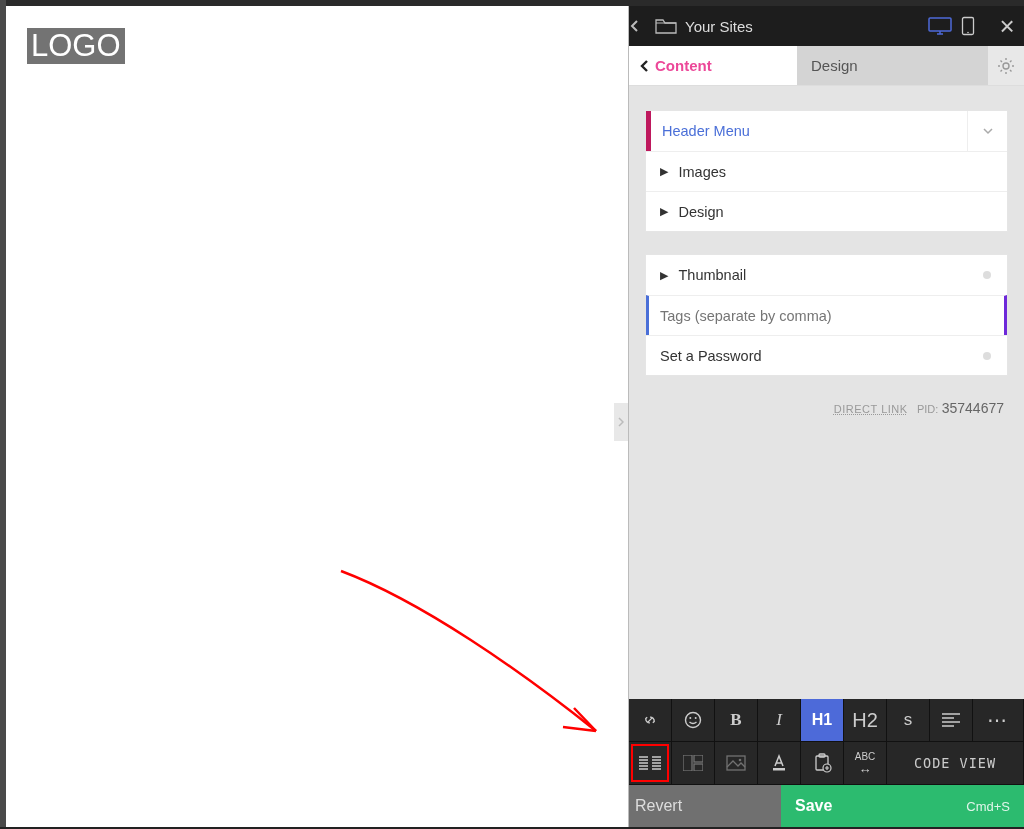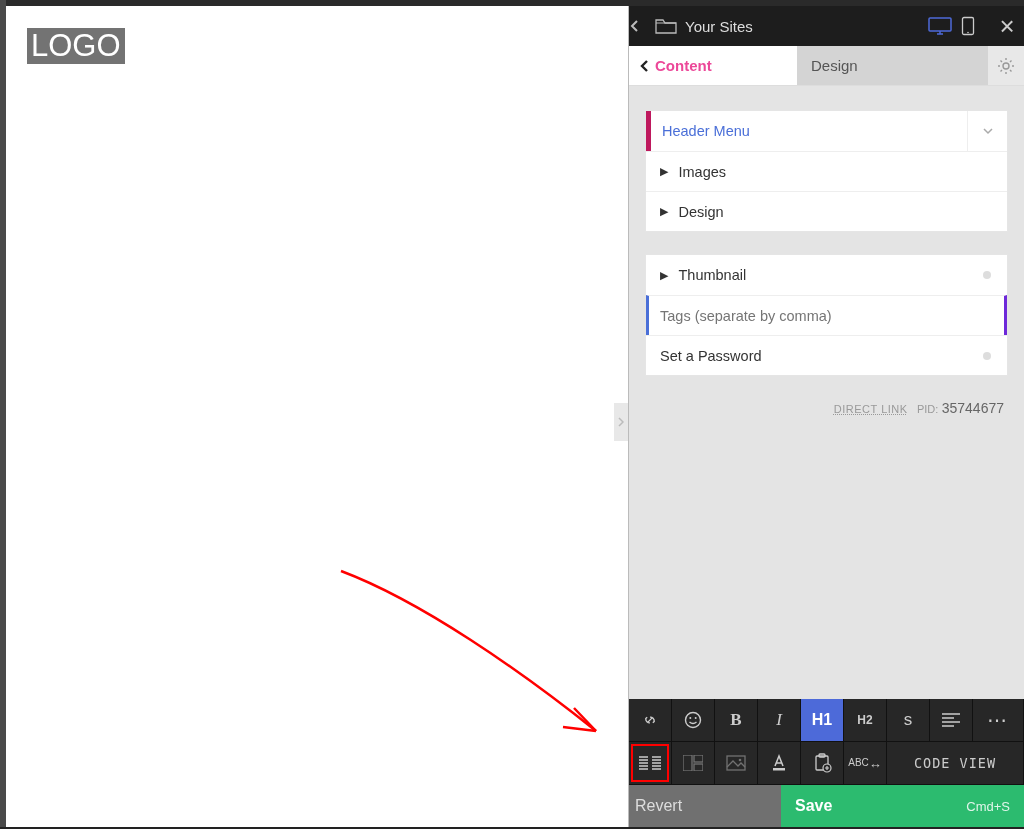--- a/index.html
+++ b/index.html
@@ -208,21 +208,21 @@
         <svg class="ico" width="20" height="20" viewBox="0 0 20 20">
             <circle cx="10" cy="10" r="7.5" fill="none" stroke="#ccc" stroke-width="1.4"></circle>
             <circle cx="7.3" cy="8" r="1" fill="#ccc"></circle>
             <circle cx="12.7" cy="8" r="1" fill="#ccc"></circle>
             <path d="M6.5 12 Q10 15 13.5 12" stroke="#ccc" stroke-width="1.4" fill="none"></path>
           </svg>
       </div>
       <div class="tb-btn" style="font-weight:700">B</div>
       <div class="tb-btn" style="font-style:italic">I</div>
       <div class="tb-btn active" style="font-family:Liberation Sans, sans-serif;font-weight:600;font-size:16px">H1</div>
-      <div class="tb-btn" style="font-family:Arial;font-weight:700;font-size:12px">H2</div>
+      <div class="tb-btn" style="font-family:Arial;font-weight:400;font-size:20px">H2</div>
       <div class="tb-btn" style="font-family:Arial">s</div>
       <div class="tb-btn">
         <svg class="ico" width="18" height="14" viewBox="0 0 18 14">
             <path d="M0 1 H18 M0 5 H12 M0 9 H18 M0 13 H12" stroke="#ccc" stroke-width="1.6"></path>
           </svg>
       </div>
       <div class="tb-btn more" style="flex:1;min-width:40px">⋯</div>
     </div>
     <div class="tb-row">
       <div class="tb-btn highlight-box">
@@ -252,21 +252,21 @@
           </svg>
       </div>
       <div class="tb-btn">
         <svg class="ico" width="20" height="20" viewBox="0 0 20 20">
             <rect x="4" y="3" width="12" height="14" rx="1" fill="none" stroke="#ccc" stroke-width="1.3"></rect>
             <rect x="7" y="1" width="6" height="3" rx="1" fill="none" stroke="#ccc" stroke-width="1.3"></rect>
             <circle cx="15" cy="15" r="4" fill="#272727" stroke="#ccc" stroke-width="1.2"></circle>
             <path d="M15 13 V17 M13 15 H17" stroke="#ccc" stroke-width="1.2"></path>
           </svg>
       </div>
-      <div class="tb-btn" style="flex-direction:row;font-family:Arial;font-size:10px;line-height:1">
+      <div class="tb-btn" style="flex-direction:column;font-family:Arial;font-size:10px;line-height:1">
         <span>ABC</span>
         <span style="font-size:13px">↔</span>
       </div>
       <div class="tb-btn wide">CODE VIEW</div>
     </div>
   </div>
 
   <div class="bottom-bar">
     <div class="btn-revert">
       <span>Revert</span>

